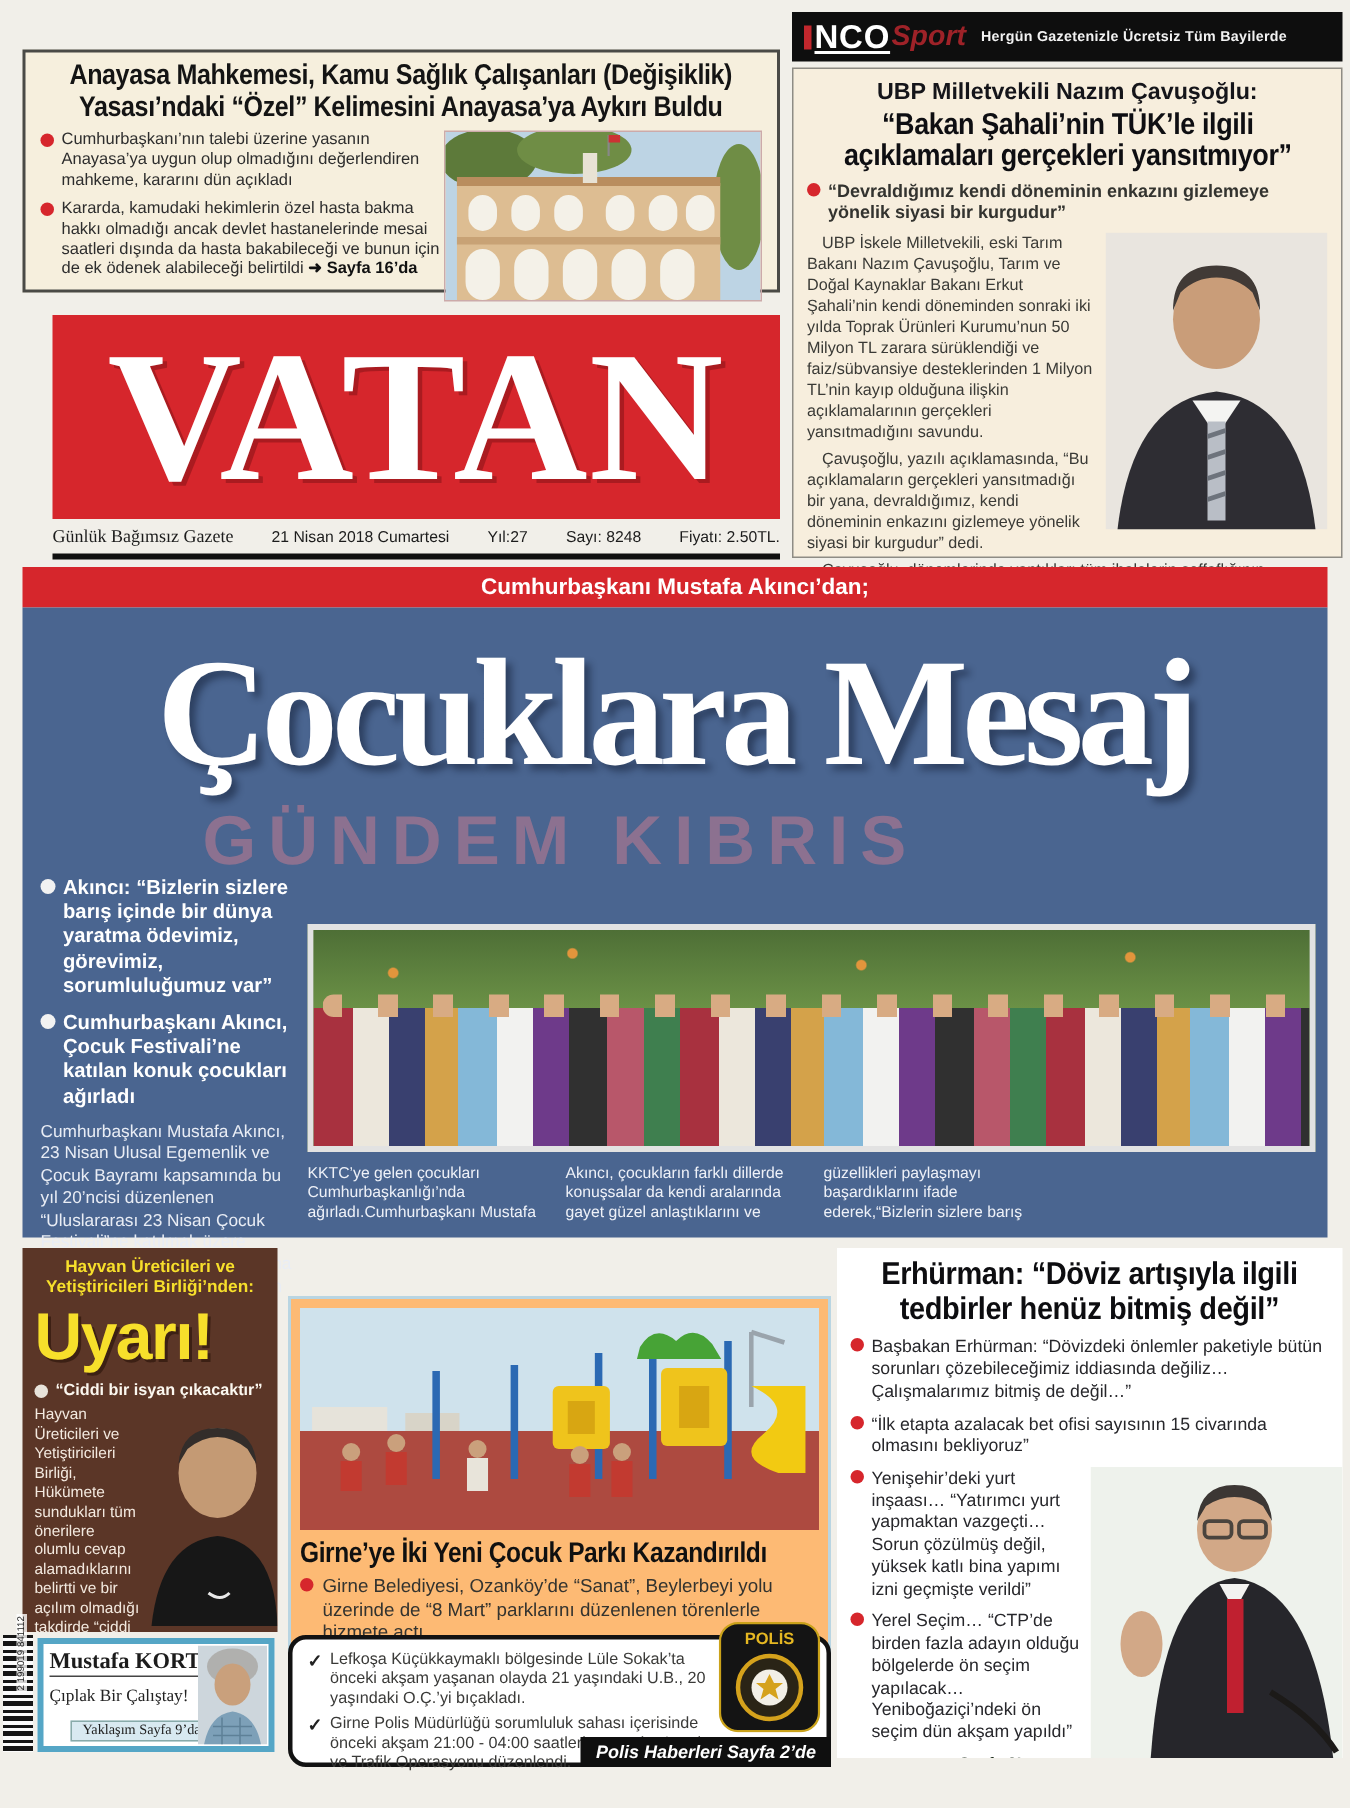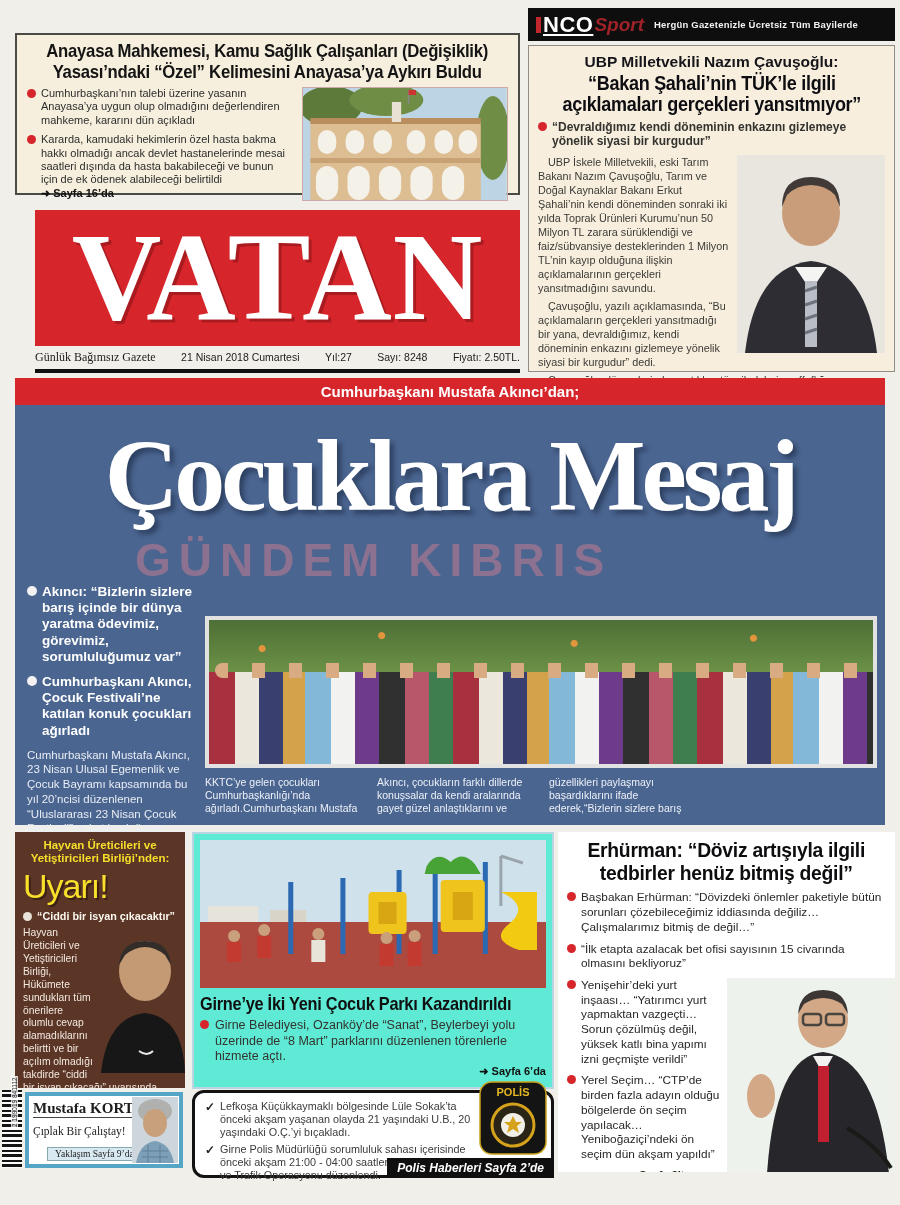--- a/index.html
+++ b/index.html
@@ -2,21 +2,21 @@
 <html><head>
 <meta charset="utf-8">
 <style>
   html,body{margin:0;padding:0;}
   body{font-family:"Liberation Sans",sans-serif;background:#e7e5e0;}
   .page{position:relative;width:900px;height:1205px;background:#f1efe9;margin:0 auto;overflow:hidden;}
 
   
   .tl-box{position:absolute;left:15px;top:33px;width:505px;height:162px;background:#f6efdd;border:2px solid #4a4a46;box-sizing:border-box;padding:6px 10px;}
   .tl-head{font-weight:700;font-size:19px;line-height:1.08;color:#141414;text-align:center;transform:scaleX(.88);transform-origin:center;width:114%;margin-left:-7%;letter-spacing:-.3px;}
-  .tl-row{display:flex;margin-top:5px;gap:16px;}
+  .tl-row{display:flex;margin-top:5px;gap:2px;}
   .tl-bullets{width:56%;}
   .bullet-line{display:flex;gap:5px;margin-bottom:6px;}
   .dot{flex:0 0 auto;width:9px;height:9px;border-radius:50%;background:#d6262c;margin-top:2px;}
   .tl-bullets p{margin:0;font-size:11px;line-height:1.22;color:#2d2d2d;font-weight:500;}
   .ref{font-weight:800;color:#111;font-size:11px;white-space:nowrap;}
   .tl-photo{width:44%;height:112px;border:1px solid #caa;}
 
   
   .nco-bar{position:absolute;left:528px;top:8px;width:367px;height:33px;background:#0e0e0e;display:flex;align-items:center;padding:0 8px;box-sizing:border-box;}
   .nco-tick{width:5px;height:16px;background:#c2272d;margin-right:2px;}
@@ -55,29 +55,29 @@
   .gp-trees{height:36%;background-image:radial-gradient(circle at 8% 55%,#e2953c 0 3px,transparent 4px),radial-gradient(circle at 26% 30%,#e2953c 0 3px,transparent 4px),radial-gradient(circle at 55% 45%,#e2953c 0 3px,transparent 4px),radial-gradient(circle at 82% 35%,#e2953c 0 3px,transparent 4px),linear-gradient(#4e6f36,#6b9146);}
   .gp-people{position:relative;height:64%;background:repeating-linear-gradient(90deg,#a8313f 0 26px,#ece7dc 26px 50px,#39406f 50px 74px,#d4a24a 74px 96px,#84b8d8 96px 122px,#f2f2f0 122px 146px,#6e3a8a 146px 170px,#303030 170px 196px,#b8576a 196px 220px,#3f7f4f 220px 244px);}
   .gp-heads{position:absolute;top:-9px;left:6px;right:0;height:15px;background:repeating-linear-gradient(90deg,#d8ab83 0 13px,transparent 13px 37px);border-radius:8px;}
   .caption-row{position:absolute;left:190px;top:371px;width:672px;display:grid;grid-template-columns:1fr 1fr 1fr 1fr;gap:16px;color:#eef1f8;font-size:10.5px;line-height:1.25;}
   .caption-row p{margin:0;}
   .cap-ref{font-weight:800;color:#fff;font-size:10px;white-space:nowrap;}
 
   
   .uyari-box{position:absolute;left:15px;top:832px;width:170px;height:256px;background:#5b3627;box-sizing:border-box;padding:7px 8px;color:#f4ece4;overflow:hidden;}
   .uy-kicker{color:#f7df2b;font-weight:800;font-size:11.5px;line-height:1.15;text-align:center;margin:0;}
-  .uy-head{color:#f7df2b;font-weight:400;font-size:34px;letter-spacing:-1px;margin:2px 0 4px;text-shadow:2px 2px 0 rgba(40,18,8,.6);}
+  .uy-head{color:#f7df2b;font-weight:700;font-size:44px;letter-spacing:-1px;margin:2px 0 4px;text-shadow:2px 2px 0 rgba(40,18,8,.6);}
   .uy-bullet{display:flex;gap:5px;margin-bottom:5px;}
   .uy-bullet .dot{background:#e8e3da;}
   .uy-bullet p{margin:0;font-weight:700;font-size:10.8px;color:#fbf7ef;}
   .uy-bodywrap{font-size:10.3px;line-height:1.25;color:#f3e9df;}
   .uy-photo{float:right;width:86px;height:142px;margin:4px -8px 0 4px;}
 
   
-  .park-box{position:absolute;left:192px;top:832px;width:362px;height:257px;background:#5eead4;border:2px solid #b9d5e2;box-sizing:border-box;padding:6px;}
+  .park-box{position:absolute;left:192px;top:864px;width:362px;height:257px;background:#fdba74;border:2px solid #b9d5e2;box-sizing:border-box;padding:6px;}
   .park-photo{width:100%;height:148px;display:block;}
   .park-head{font-weight:800;font-size:19px;color:#101010;letter-spacing:-.3px;margin:5px 0 3px;transform:scaleX(.86);transform-origin:left;white-space:nowrap;}
   .park-bullet{display:flex;gap:6px;}
   .park-bullet p{margin:0;font-size:12.5px;line-height:1.25;color:#33332f;font-weight:500;}
   .park-ref{display:block;text-align:right;font-weight:800;font-size:11px;color:#111;}
 
   
   .erh-box{position:absolute;left:558px;top:832px;width:337px;height:340px;background:#ffffff;box-sizing:border-box;padding:7px 9px;overflow:hidden;}
   .erh-head{font-weight:800;font-size:21px;line-height:1.08;color:#0d0d10;text-align:center;transform:scaleX(.92);transform-origin:center;width:108%;margin-left:-4%;letter-spacing:-.3px;margin-bottom:6px;}
   .erh-bullet{display:flex;gap:5px;margin-bottom:7px;}

